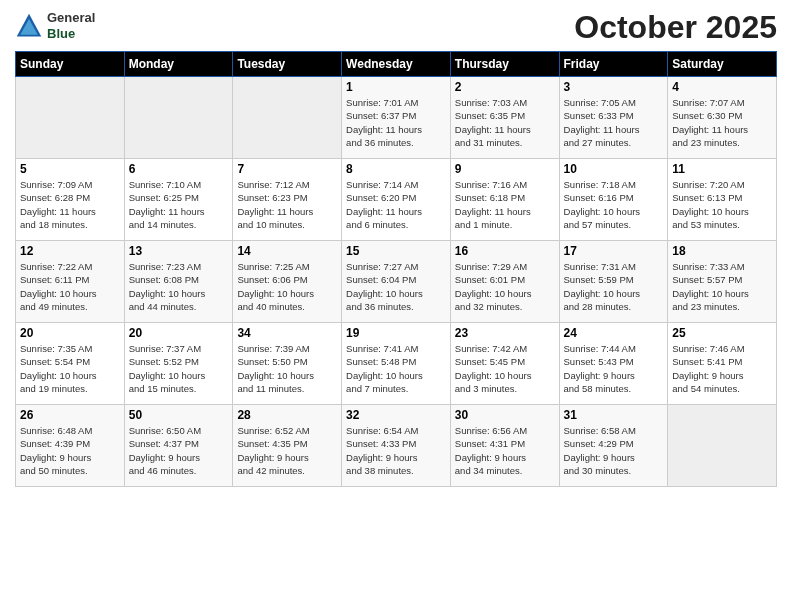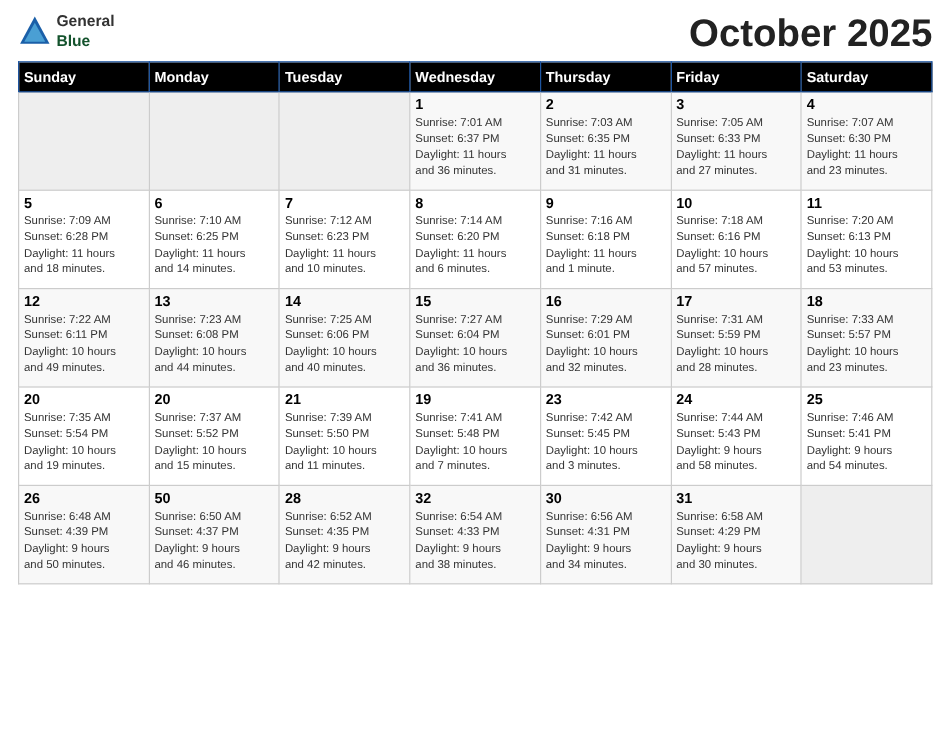--- a/index.html
+++ b/index.html
@@ -209,21 +209,21 @@
         <tr>
           <td>
             <div class="day-num">20</div>
             <div class="day-info">Sunrise: 7:35 AM<br>Sunset: 5:54 PM<br>Daylight: 10 hours<br>and 19 minutes.</div>
           </td>
           <td>
             <div class="day-num">20</div>
             <div class="day-info">Sunrise: 7:37 AM<br>Sunset: 5:52 PM<br>Daylight: 10 hours<br>and 15 minutes.</div>
           </td>
           <td>
-            <div class="day-num">21</div>
+            <div class="day-num">34</div>
             <div class="day-info">Sunrise: 7:39 AM<br>Sunset: 5:50 PM<br>Daylight: 10 hours<br>and 11 minutes.</div>
           </td>
           <td>
             <div class="day-num">19</div>
             <div class="day-info">Sunrise: 7:41 AM<br>Sunset: 5:48 PM<br>Daylight: 10 hours<br>and 7 minutes.</div>
           </td>
           <td>
             <div class="day-num">23</div>
             <div class="day-info">Sunrise: 7:42 AM<br>Sunset: 5:45 PM<br>Daylight: 10 hours<br>and 3 minutes.</div>
           </td>

